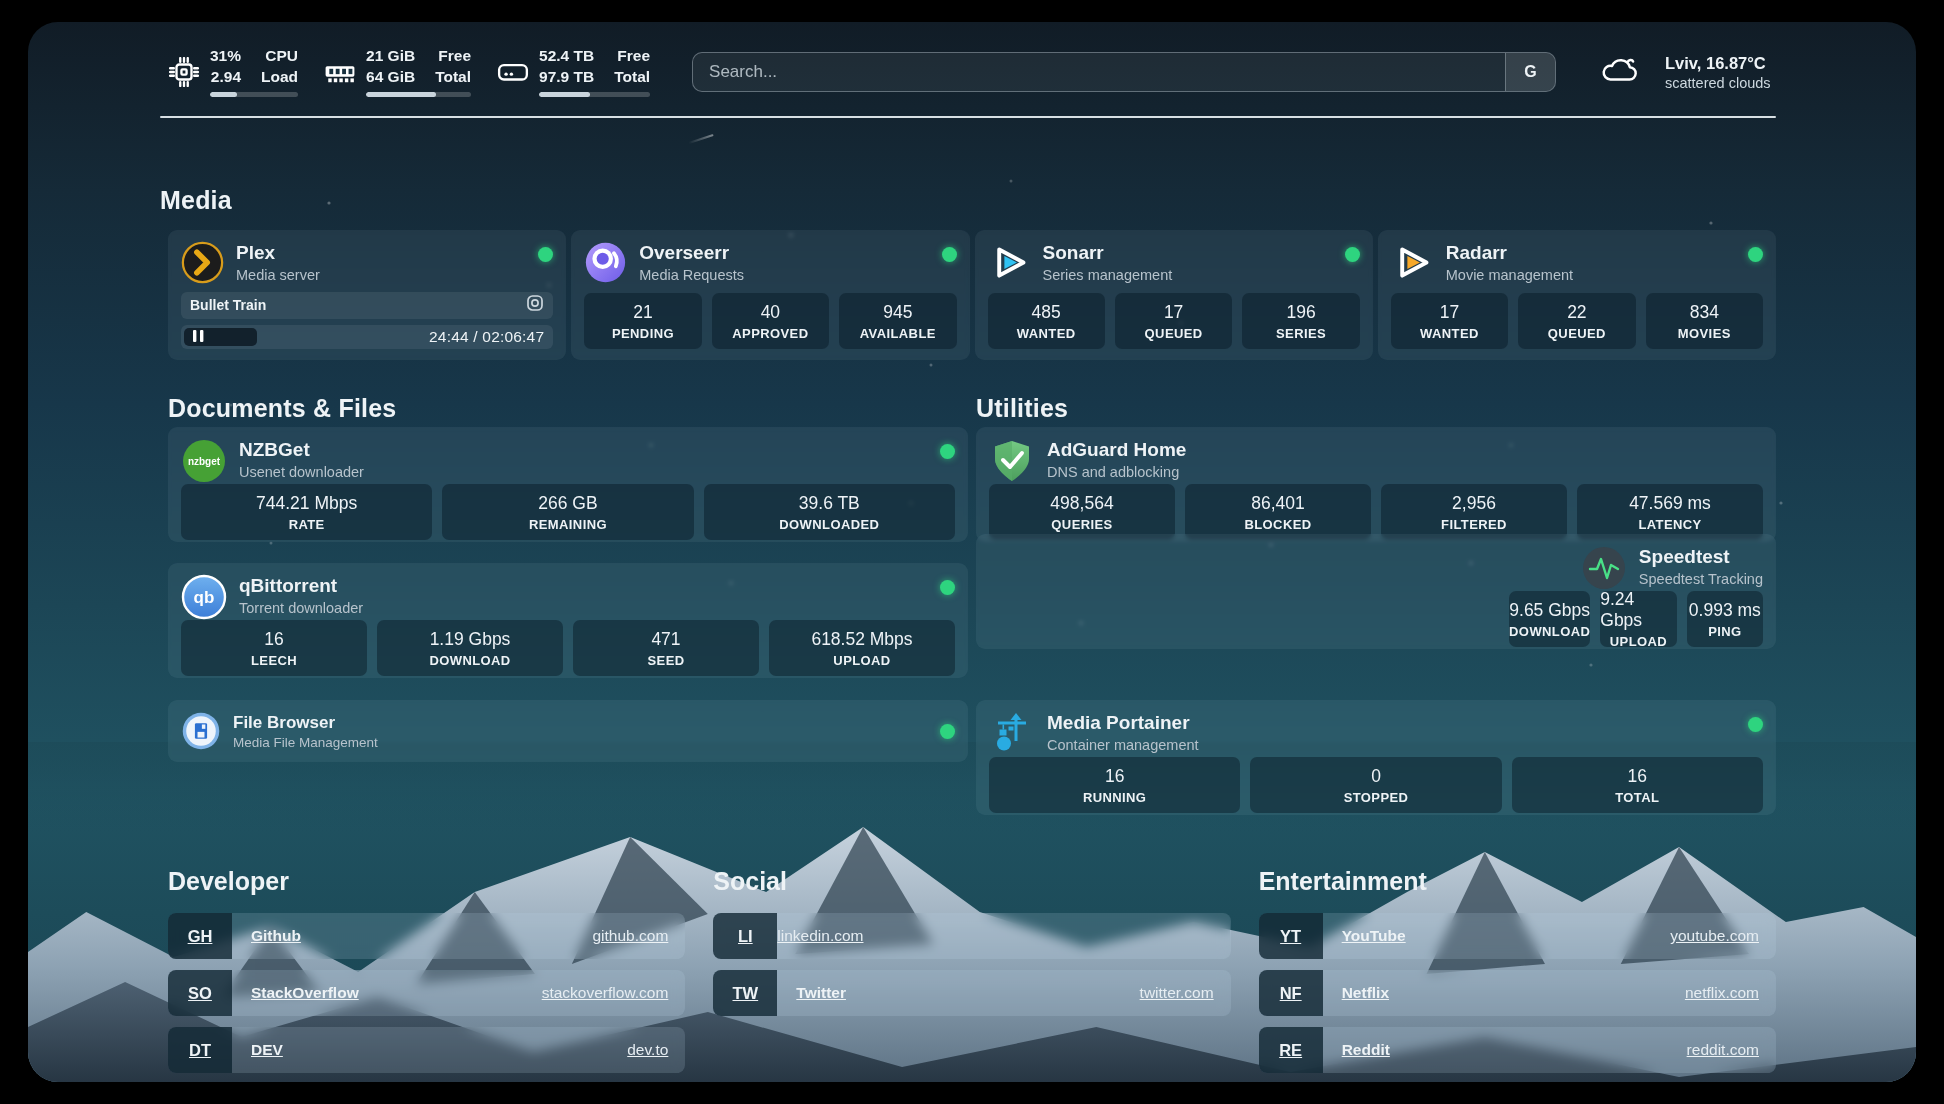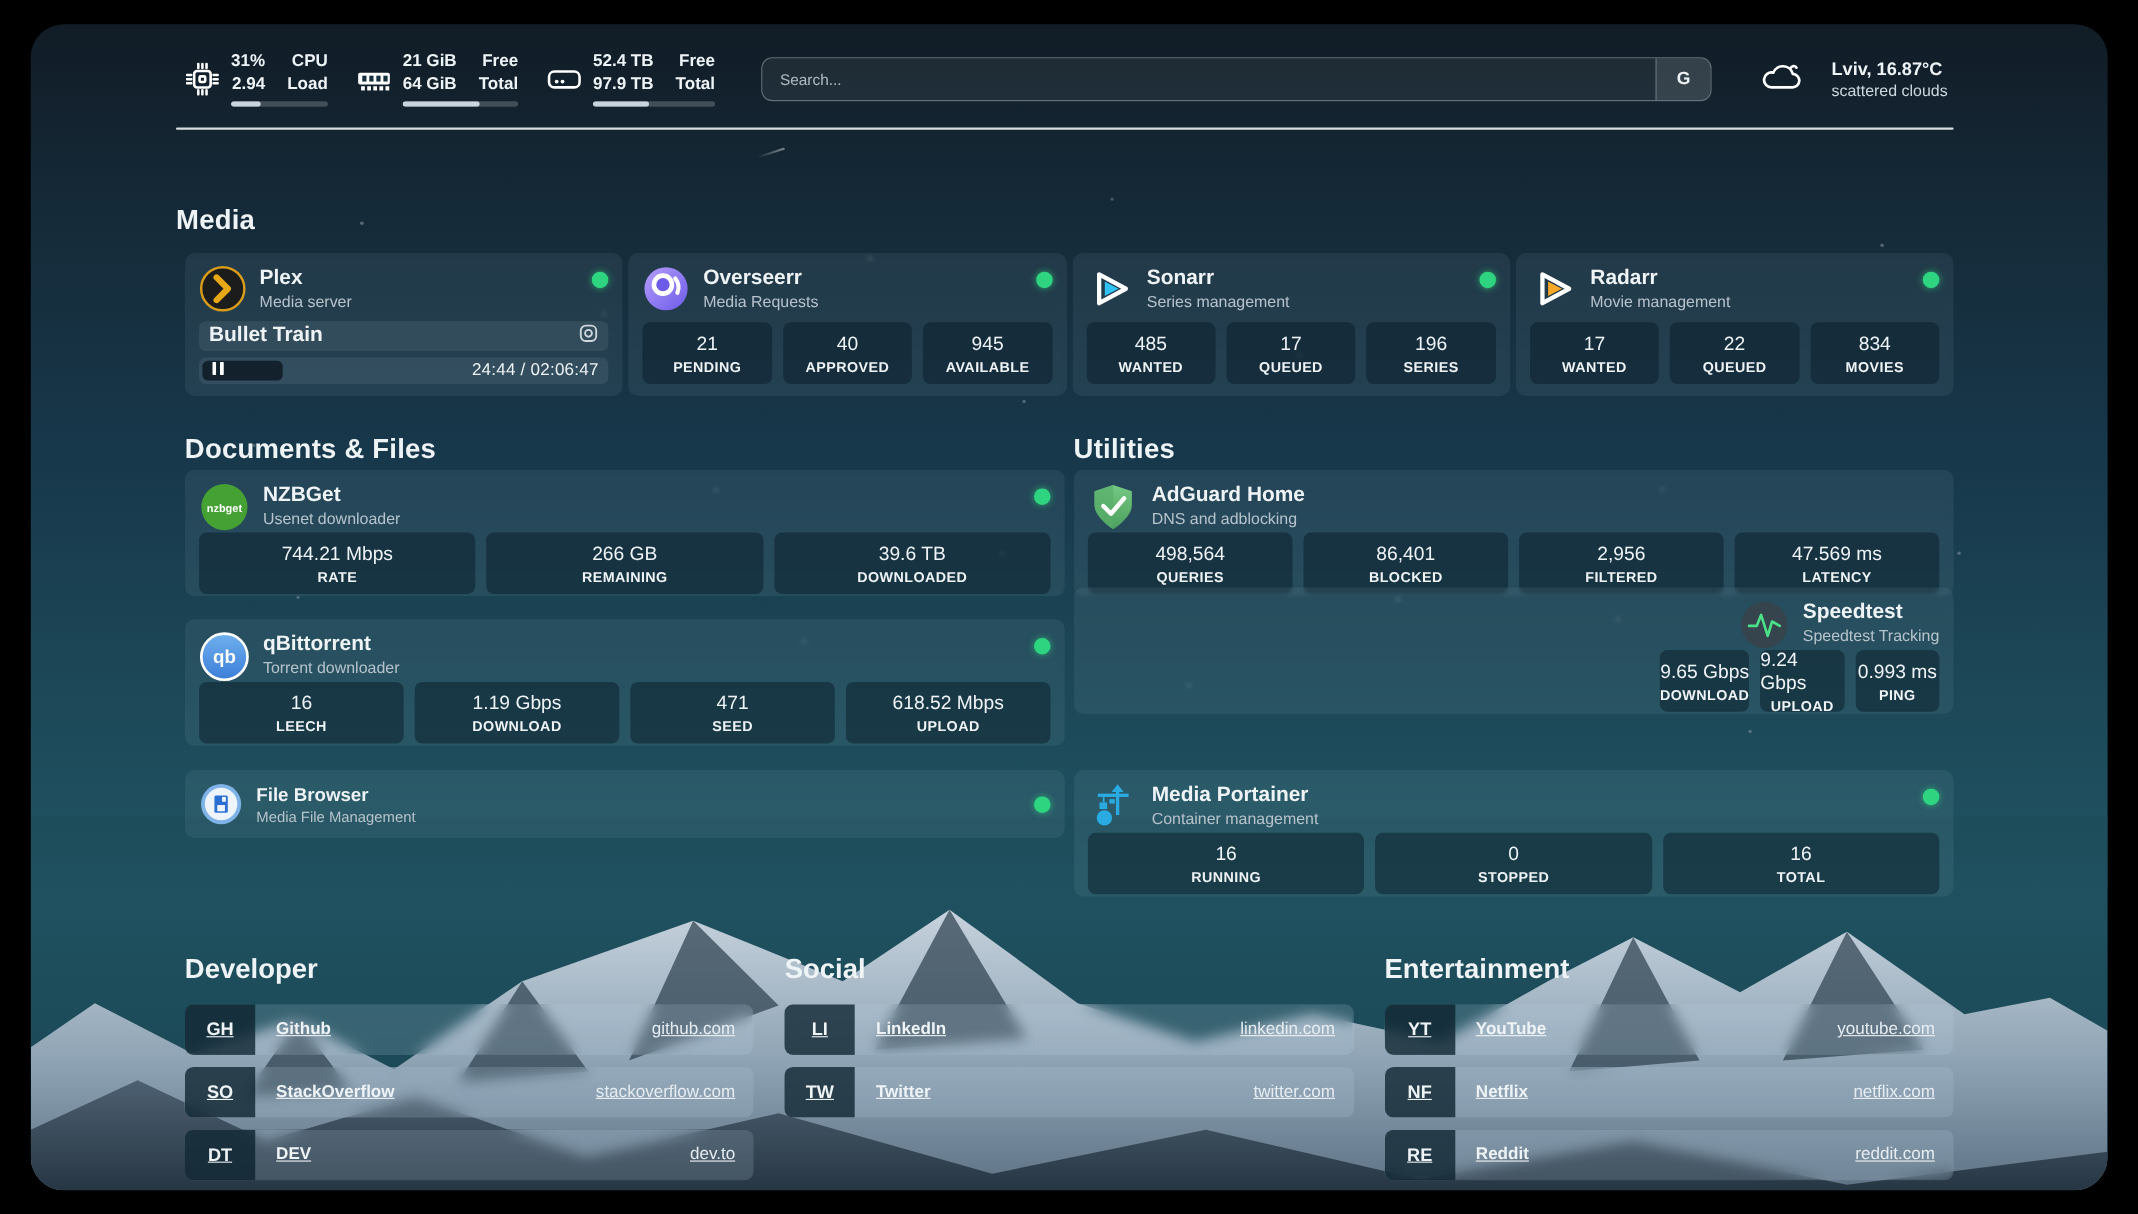--- a/index.html
+++ b/index.html
@@ -33,21 +33,21 @@
   .hicon { width:32px; display:flex; justify-content:center; }
   .hbody { display:flex; flex-direction:column; gap:7px; }
   .hrow { display:flex; gap:20px; }
   .hcol { display:flex; flex-direction:column; gap:3px; align-items:flex-end;
           font-size:15.5px; font-weight:600; line-height:1.1; }
   .hbar { height:5px; width:100%; border-radius:3px; background:rgba(255,255,255,.20); overflow:hidden; }
   .hfill { height:100%; border-radius:3px; background:#c9d4dc; }
   .searchbar { flex:1; margin:0 42px; height:40px; border:1.6px solid rgba(225,238,245,.34);
                border-radius:10px; background:rgba(255,255,255,.06); display:flex; overflow:hidden; }
   .searchbar input { flex:1; background:transparent; border:none; outline:none; color:#eef3f6;
-                     font-size:14px; padding:0 16px; font-family:"Liberation Sans",sans-serif; }
+                     font-size:17px; padding:0 16px; font-family:"Liberation Sans",sans-serif; }
   .searchbar input::placeholder { color:rgba(228,238,244,.72); }
   .g-seg { width:50px; display:flex; align-items:center; justify-content:center;
            background:rgba(255,255,255,.10); border-left:1.6px solid rgba(225,238,245,.30);
            font-size:16px; font-weight:700; cursor:pointer; }
   .weather { display:flex; gap:25px; align-items:center; width:178px; }
   .wtxt { display:flex; flex-direction:column; gap:2px; }
   .wsum { font-size:16.5px; font-weight:600; }
   .wcond { font-size:14.5px; color:#cdd8df; }
   .divider { position:absolute; top:94px; left:132px; width:1616px; height:2px;
              background:rgba(243,249,252,.88); border-radius:2px; }
@@ -85,21 +85,21 @@
   .pos-spd  { position:absolute; top:512px; left:948px; width:800px; height:115px;align-items:flex-end; }
   .pos-port { position:absolute; top:678px; left:948px; width:800px; height:115px; }
   .pos-fb .app-icon { width:40px; height:40px; }
   .pos-fb .app-name { font-size:17px; }
   .pos-fb .app-desc { font-size:13.5px; }
   .pos-fb .status-dot { margin-top:10px; }
 
   
   .np-strip { background:rgba(255,255,255,.08); border-radius:6px; height:30px;
               display:flex; align-items:center; padding:0 9px; margin-top:8px; }
-  .np-title { font-size:19px; font-weight:600; flex:1; }
+  .np-title { font-size:14px; font-weight:600; flex:1; }
   .np-progress { background:rgba(255,255,255,.08); border-radius:6px; height:27px;
                  display:flex; align-items:center; margin-top:6px; position:relative; padding:0 9px; }
   .np-elapsed { position:absolute; left:3px; top:3px; bottom:3px; border-radius:5px;
                 background:rgba(11,23,34,.82); display:flex; align-items:center; padding-left:9px; }
   .np-time { margin-left:auto; font-size:15.5px; font-weight:400; letter-spacing:.2px; }
 
   
   .bookmarks { position:absolute; top:845px; left:140px; width:1608px;
                display:grid; grid-template-columns:repeat(3,1fr); gap:28px; }
   .bm-title { font-size:25px; font-weight:600; margin-bottom:17px; }
@@ -612,21 +612,20 @@
           <div class="bm-url">dev.to</div>
         </div>
       </div>
     </div>
 
     <div class="bm-group">
       <h2 class="bm-title">Social</h2>
       <div class="bm-rows">
         <div class="bm-row">
           <div class="bm-abbr">LI</div>
-          <div class="bm-name">LinkedIn</div>
           <div class="bm-url">linkedin.com</div>
         </div>
         <div class="bm-row">
           <div class="bm-abbr">TW</div>
           <div class="bm-name">Twitter</div>
           <div class="bm-url">twitter.com</div>
         </div>
       </div>
     </div>
 

